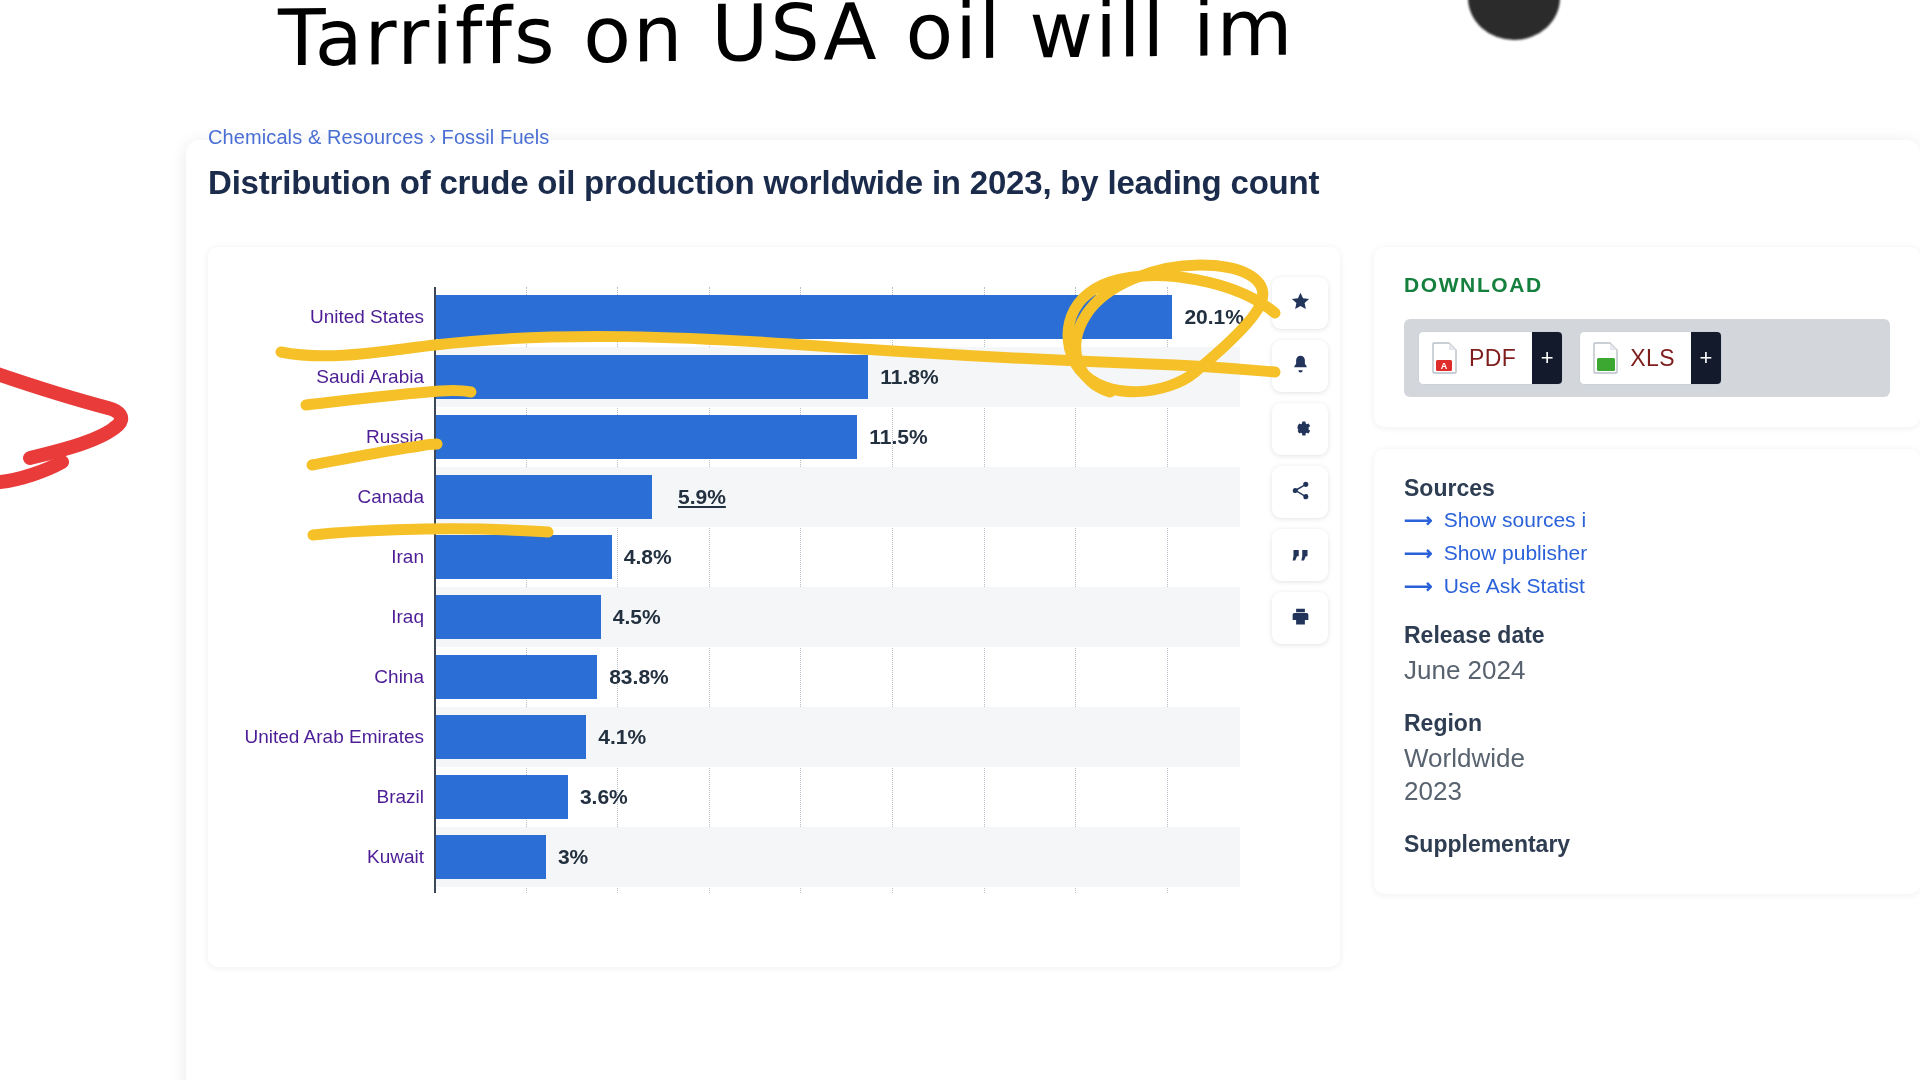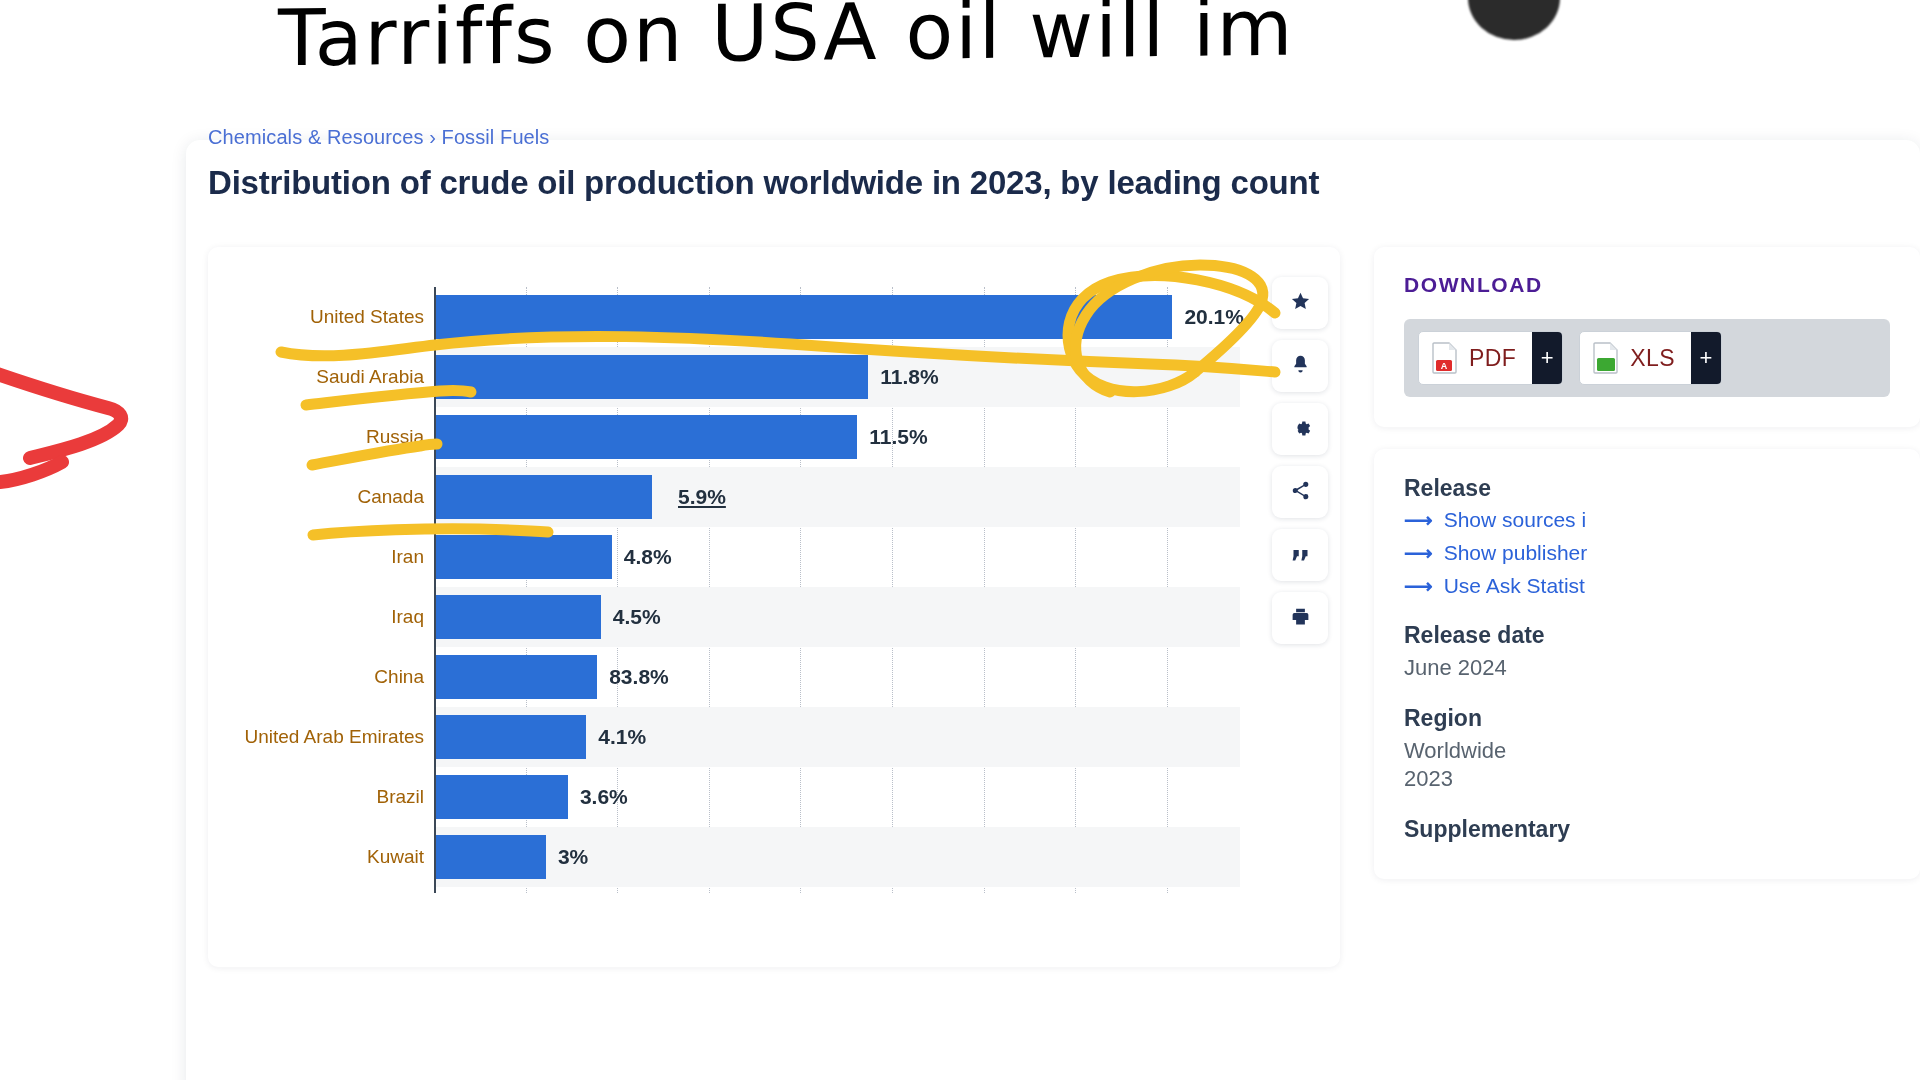--- a/index.html
+++ b/index.html
@@ -109,21 +109,21 @@
     top: 50%; transform: translateY(-50%);
     font-size: 21px; font-weight: 700;
     color: #22303f;
     white-space: nowrap;
   }
   .cat-label {
     position: absolute;
     right: 816px;
     top: 50%; transform: translateY(-50%);
     font-size: 19px;
-    color: #a16207;
+    color: #4c1d95;
     white-space: nowrap;
     text-align: right;
   }
 
   
   .marker-layer {
     position: absolute; left: 0; top: 0;
     width: 1920px; height: 1080px;
     z-index: 35; pointer-events: none;
   }
@@ -160,21 +160,21 @@
   }
   .side-card {
     background: #ffffff;
     border-radius: 10px;
     box-shadow: 0 1px 7px rgba(23,35,60,0.07);
     padding: 26px 30px 30px 30px;
     margin-bottom: 22px;
   }
   .side-heading {
     font-size: 21px; font-weight: 700;
-    color: #4c1d95;
+    color: #15803d;
     letter-spacing: 1.6px;
     margin-bottom: 22px;
   }
   .dl-strip {
     background: #d3d7dc;
     border-radius: 6px;
     padding: 12px 14px;
     display: flex; gap: 16px; align-items: center;
   }
   .dl-btn {
@@ -202,21 +202,21 @@
     font-size: 22px; font-weight: 400;
   }
   .file-ico { width: 26px; height: 32px; position: relative; }
 
   .meta-h {
     font-size: 23px; font-weight: 700; color: #2e3d52;
     margin-top: 24px; margin-bottom: 6px;
   }
   .meta-h:first-child { margin-top: 0; }
   .meta-v {
-    font-size: 22px; color: #58636f;
+    font-size: 26px; color: #58636f;
     margin-bottom: 2px;
   }
   .src-link {
     display: flex; align-items: center; gap: 11px;
     font-size: 21px; color: #2b62d9;
     margin-bottom: 9px;
     white-space: nowrap; cursor: pointer;
   }
   .src-link .ar { color: #2b62d9; font-size: 20px; font-weight: 700; }
 </style>
@@ -378,21 +378,21 @@
               </svg>
             </span>
             <span class="fmt">XLS</span>
           </div>
           <div class="dl-plus">+</div>
         </div>
       </div>
     </div>
 
     <div class="side-card">
-      <div class="meta-h">Release</div>
+      <div class="meta-h">Sources</div>
       <div class="src-link">
         <span class="ar">⟶</span>
         <span>Show sources i</span>
       </div>
       <div class="src-link">
         <span class="ar">⟶</span>
         <span>Show publisher</span>
       </div>
       <div class="src-link">
         <span class="ar">⟶</span>

